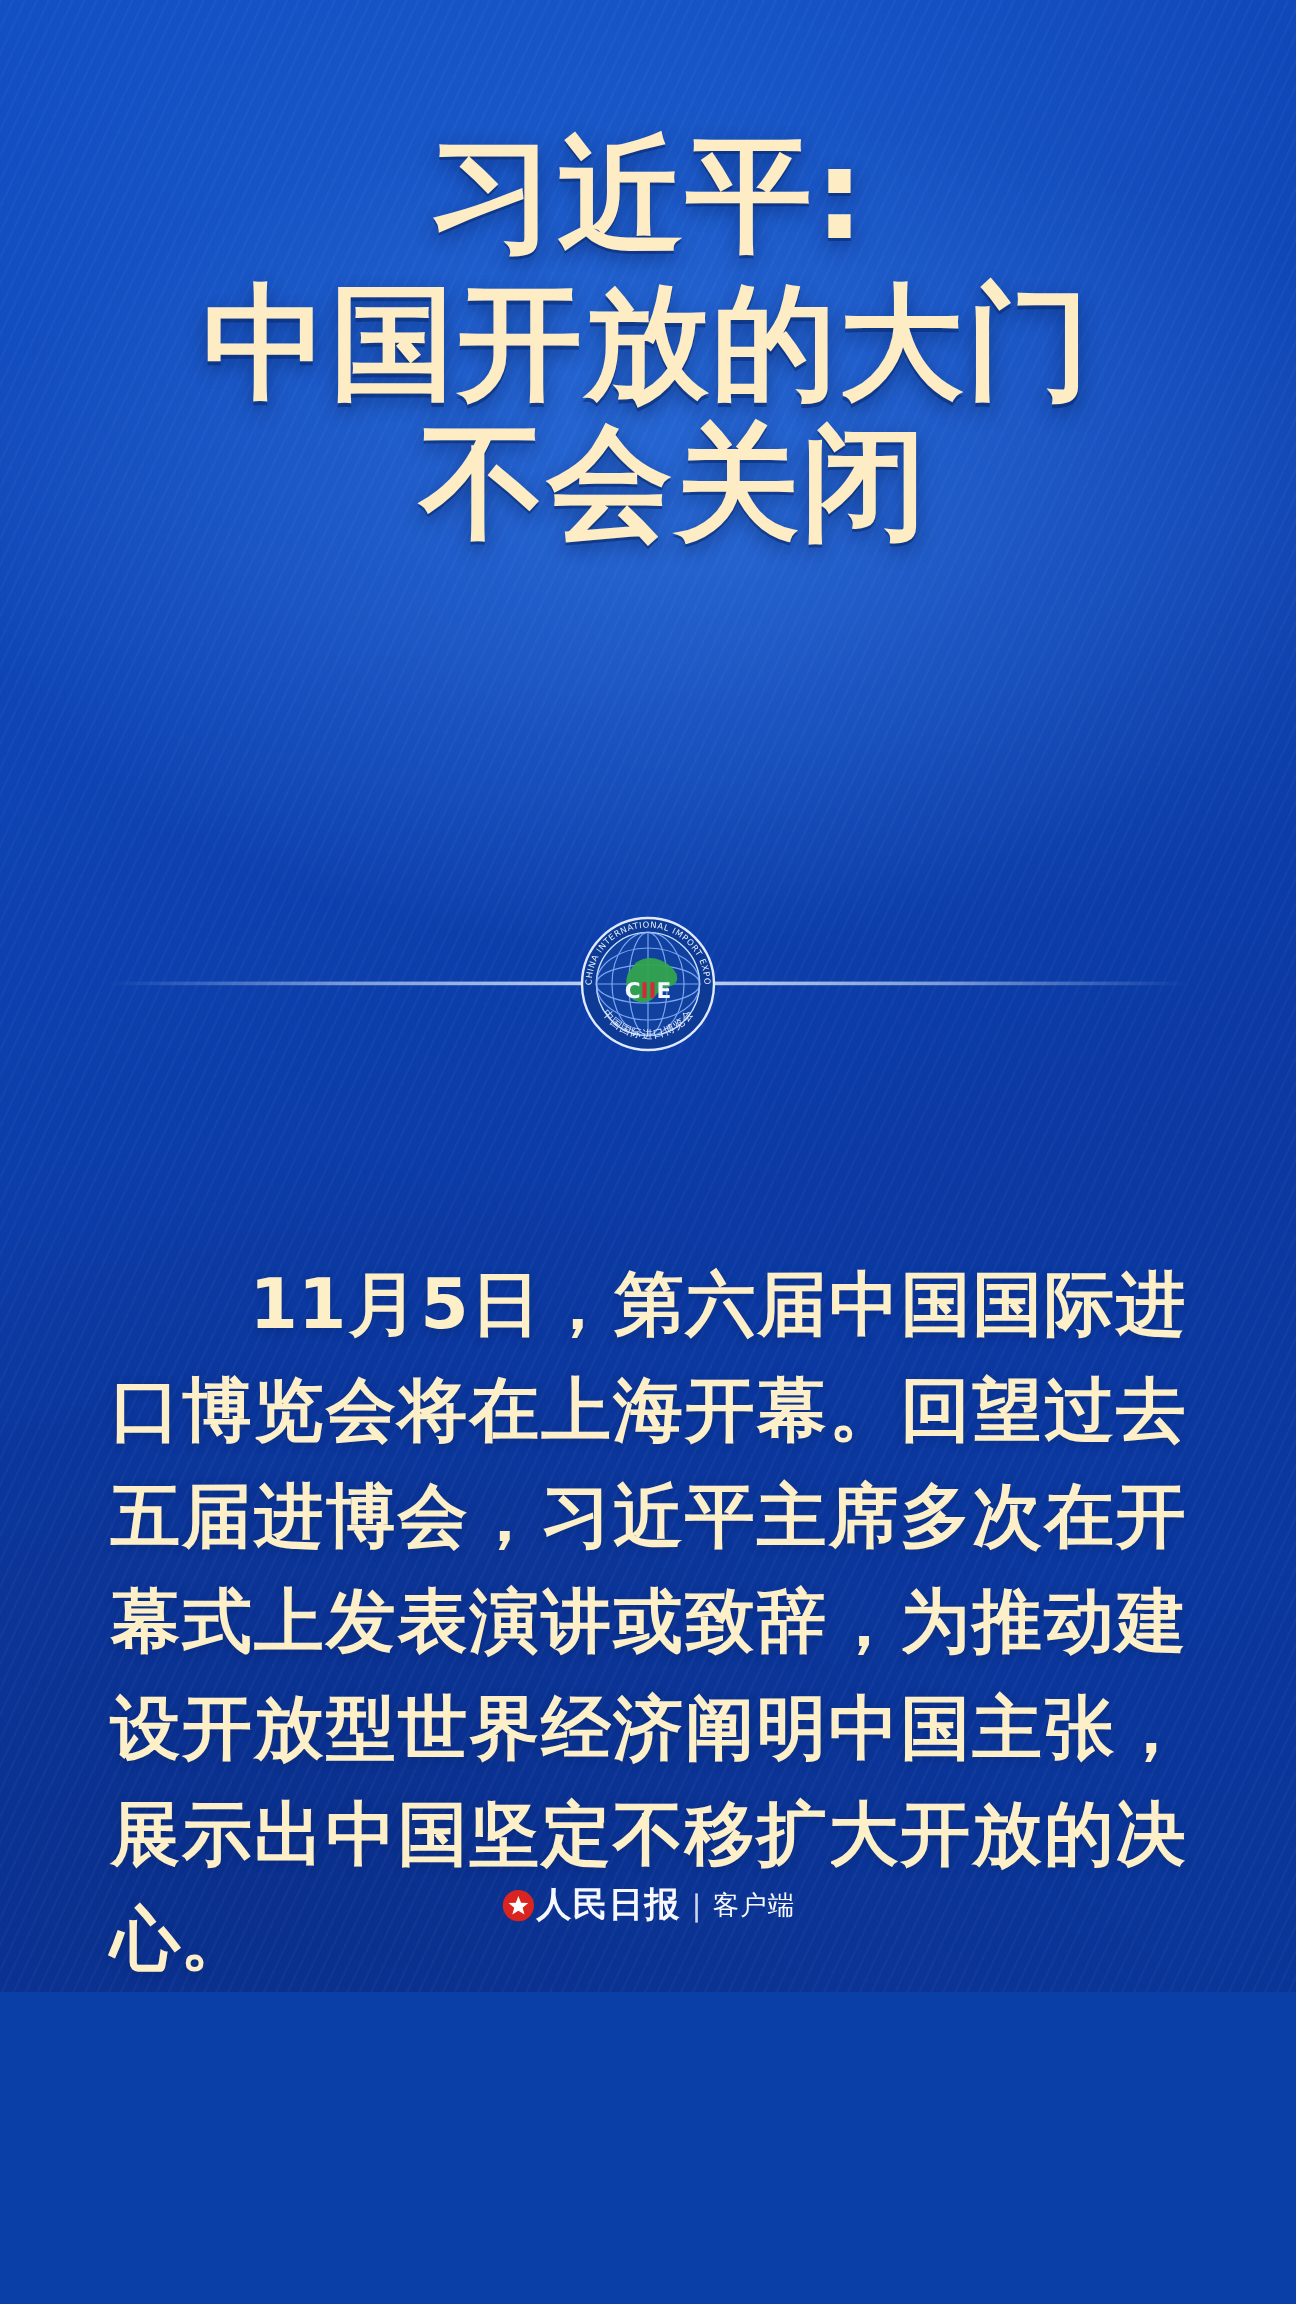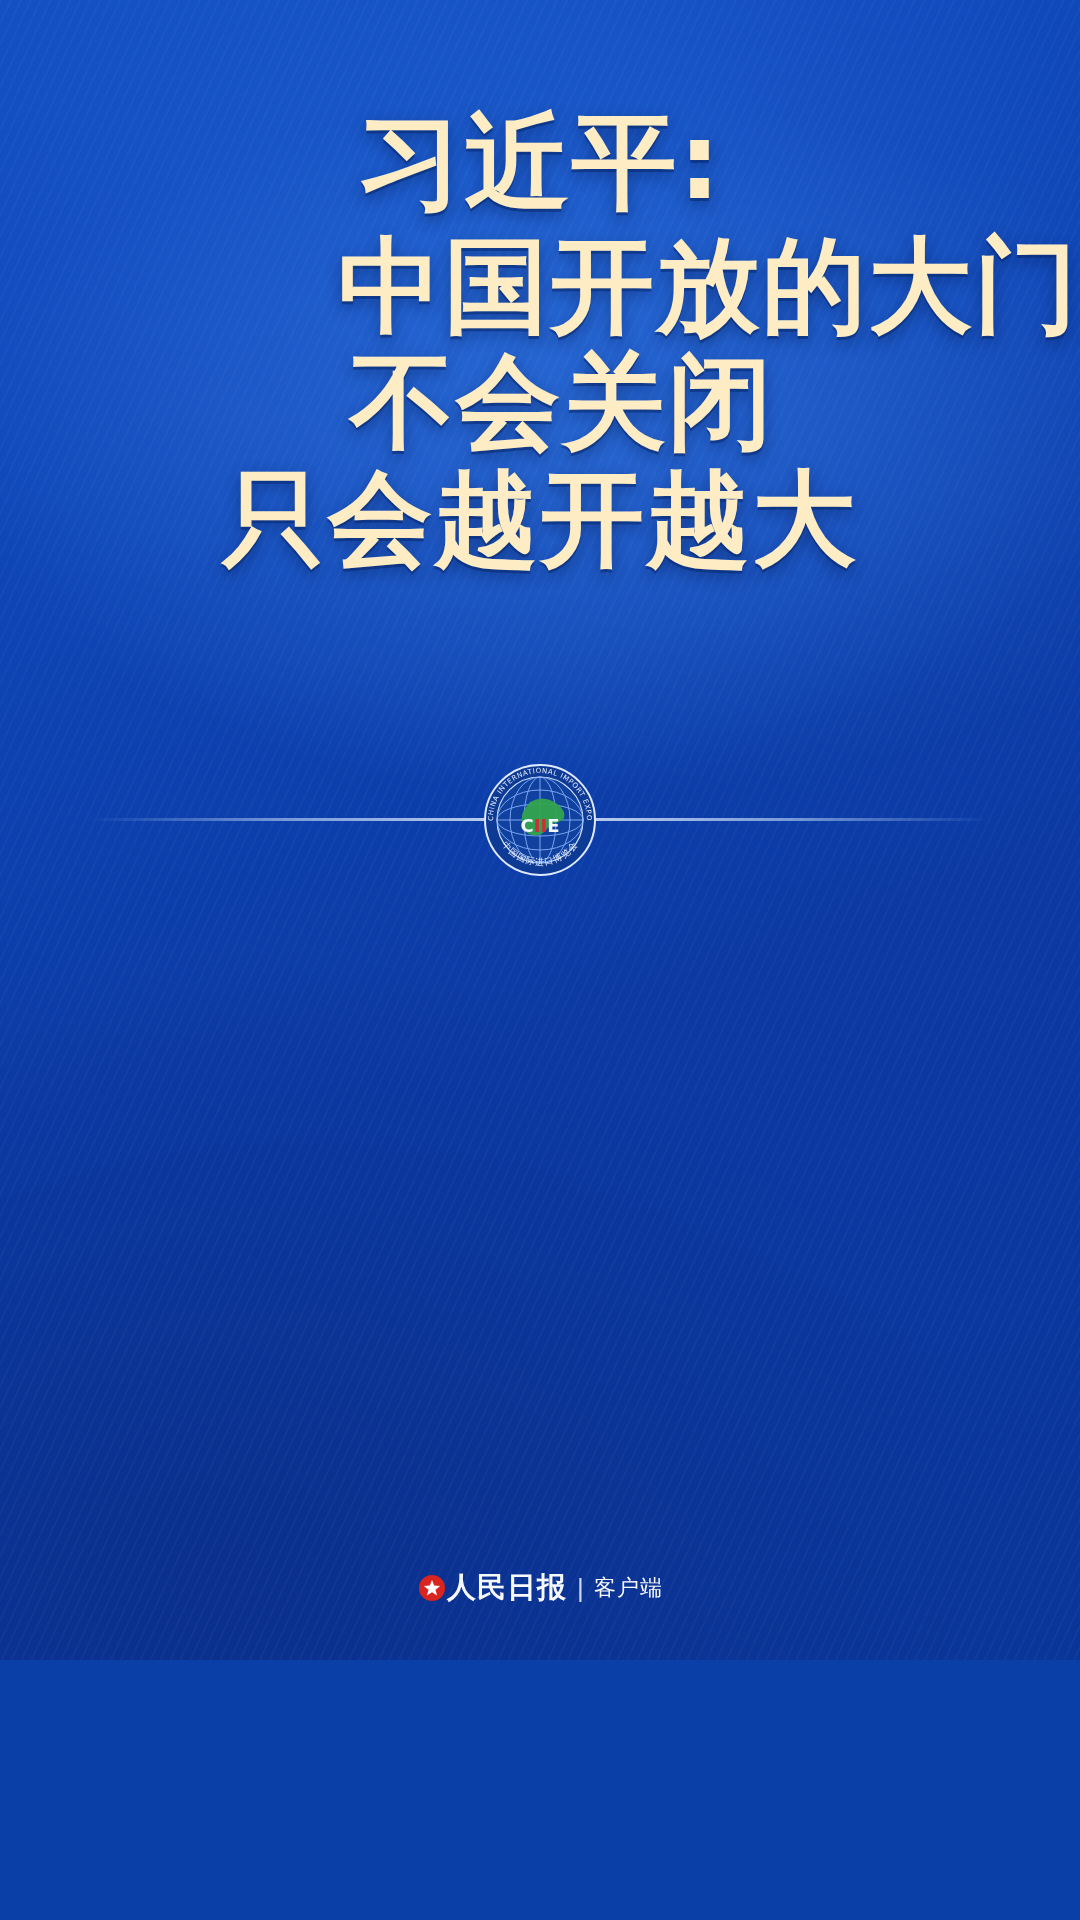--- a/index.html
+++ b/index.html
@@ -66,21 +66,21 @@
     font-family: "DejaVu Sans", "Liberation Sans", sans-serif;
     font-weight: bold;
     letter-spacing: 2px;
     line-height: 1.12;
     color: #fdecc4;
     text-shadow:
       0 3px 0 rgba(8,40,110,0.55),
       0 6px 16px rgba(4,25,80,0.45);
   }
   .headline .l1 { font-size: 105px; margin-bottom: 6px; }
-  .headline .l2 { font-size: 104px; text-align: right; }
+  .headline .l2 { font-size: 104px; }
   .headline .l3 { font-size: 104px; padding-left: 44px; }
   .headline .l4 { font-size: 104px; }
 
   
   .divider-wrap {
     position: absolute;
     top: 760px;
     left: 0;
     width: 100%;
     height: 120px;
@@ -168,21 +168,20 @@
 </head>
 <body>
 
 <div class="poster">
   <div class="content">
 
     <div class="headline">
       <span class="line l1">习近平:</span>
       <span class="line l2">中国开放的大门</span>
       <span class="line l3">不会关闭</span>
-      <span class="line l4">只会越开越大</span>
     </div>
 
     <div class="divider-wrap">
       <div class="divider-line"></div>
       <div class="emblem">
         <svg viewBox="0 0 160 120" width="160" height="120" aria-hidden="true">
 
           <circle cx="80" cy="60" r="55" fill="#0d3a94" stroke="#dfe9ff" stroke-width="2"></circle>
           <circle cx="80" cy="60" r="43" fill="#10419f" stroke="#cfe0ff" stroke-width="1.2"></circle>
 
@@ -205,20 +204,21 @@
           </text>
 
           <path id="arcBottom" d="M80 60 m -45 0 a 45 45 0 0 0 90 0" fill="none"></path>
           <text font-family="DejaVu Sans, sans-serif" font-size="9" fill="#e8f0ff" letter-spacing="1">
             <textPath href="#arcBottom" startOffset="50%" text-anchor="middle">中国国际进口博览会</textPath>
           </text>
         </svg>
       </div>
     </div>
 
+    <p class="body-text">11月5日，第六届中国国际进口博览会将在上海开幕。回望过去五届进博会，习近平主席多次在开幕式上发表演讲或致辞，为推动建设开放型世界经济阐明中国主张，展示出中国坚定不移扩大开放的决心。</p>
 
     <div class="footer">
       <span class="footer-icon">
         <svg viewBox="0 0 30 30" width="30" height="30" aria-hidden="true">
           <circle cx="15" cy="15" r="13" fill="#d9241f"></circle>
           <path d="M15 7 l2.2 5.6 6 .3 -4.7 3.8 1.6 5.8 -5.1 -3.3 -5.1 3.3 1.6 -5.8 -4.7 -3.8 6 -.3 z" fill="#ffffff"></path>
         </svg>
       </span>
       <span class="footer-mark">
         <span class="footer-logo">人民日报</span>

